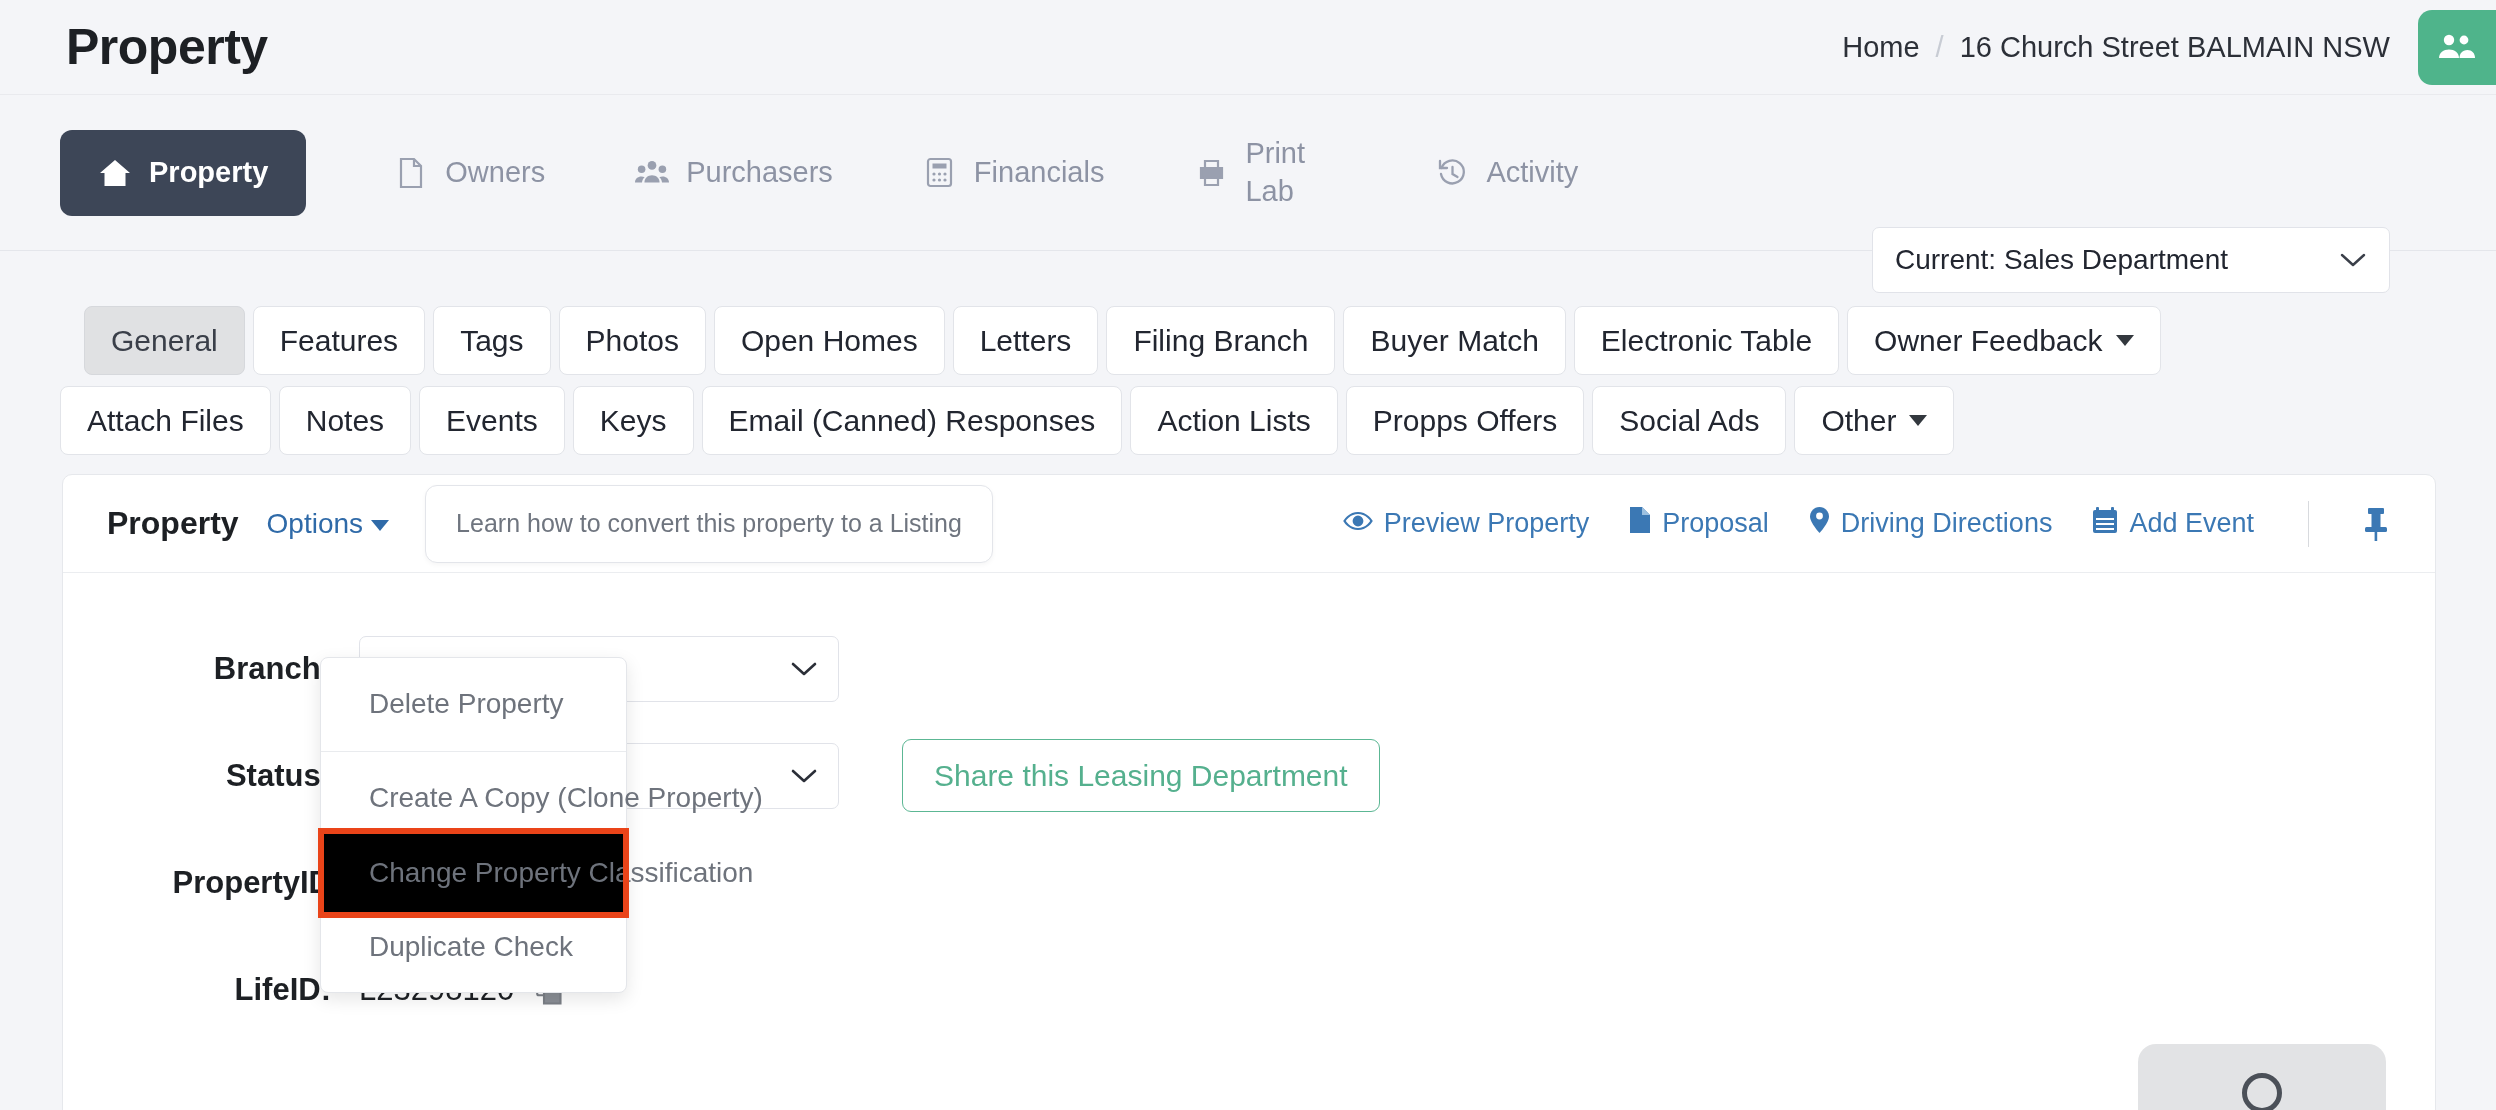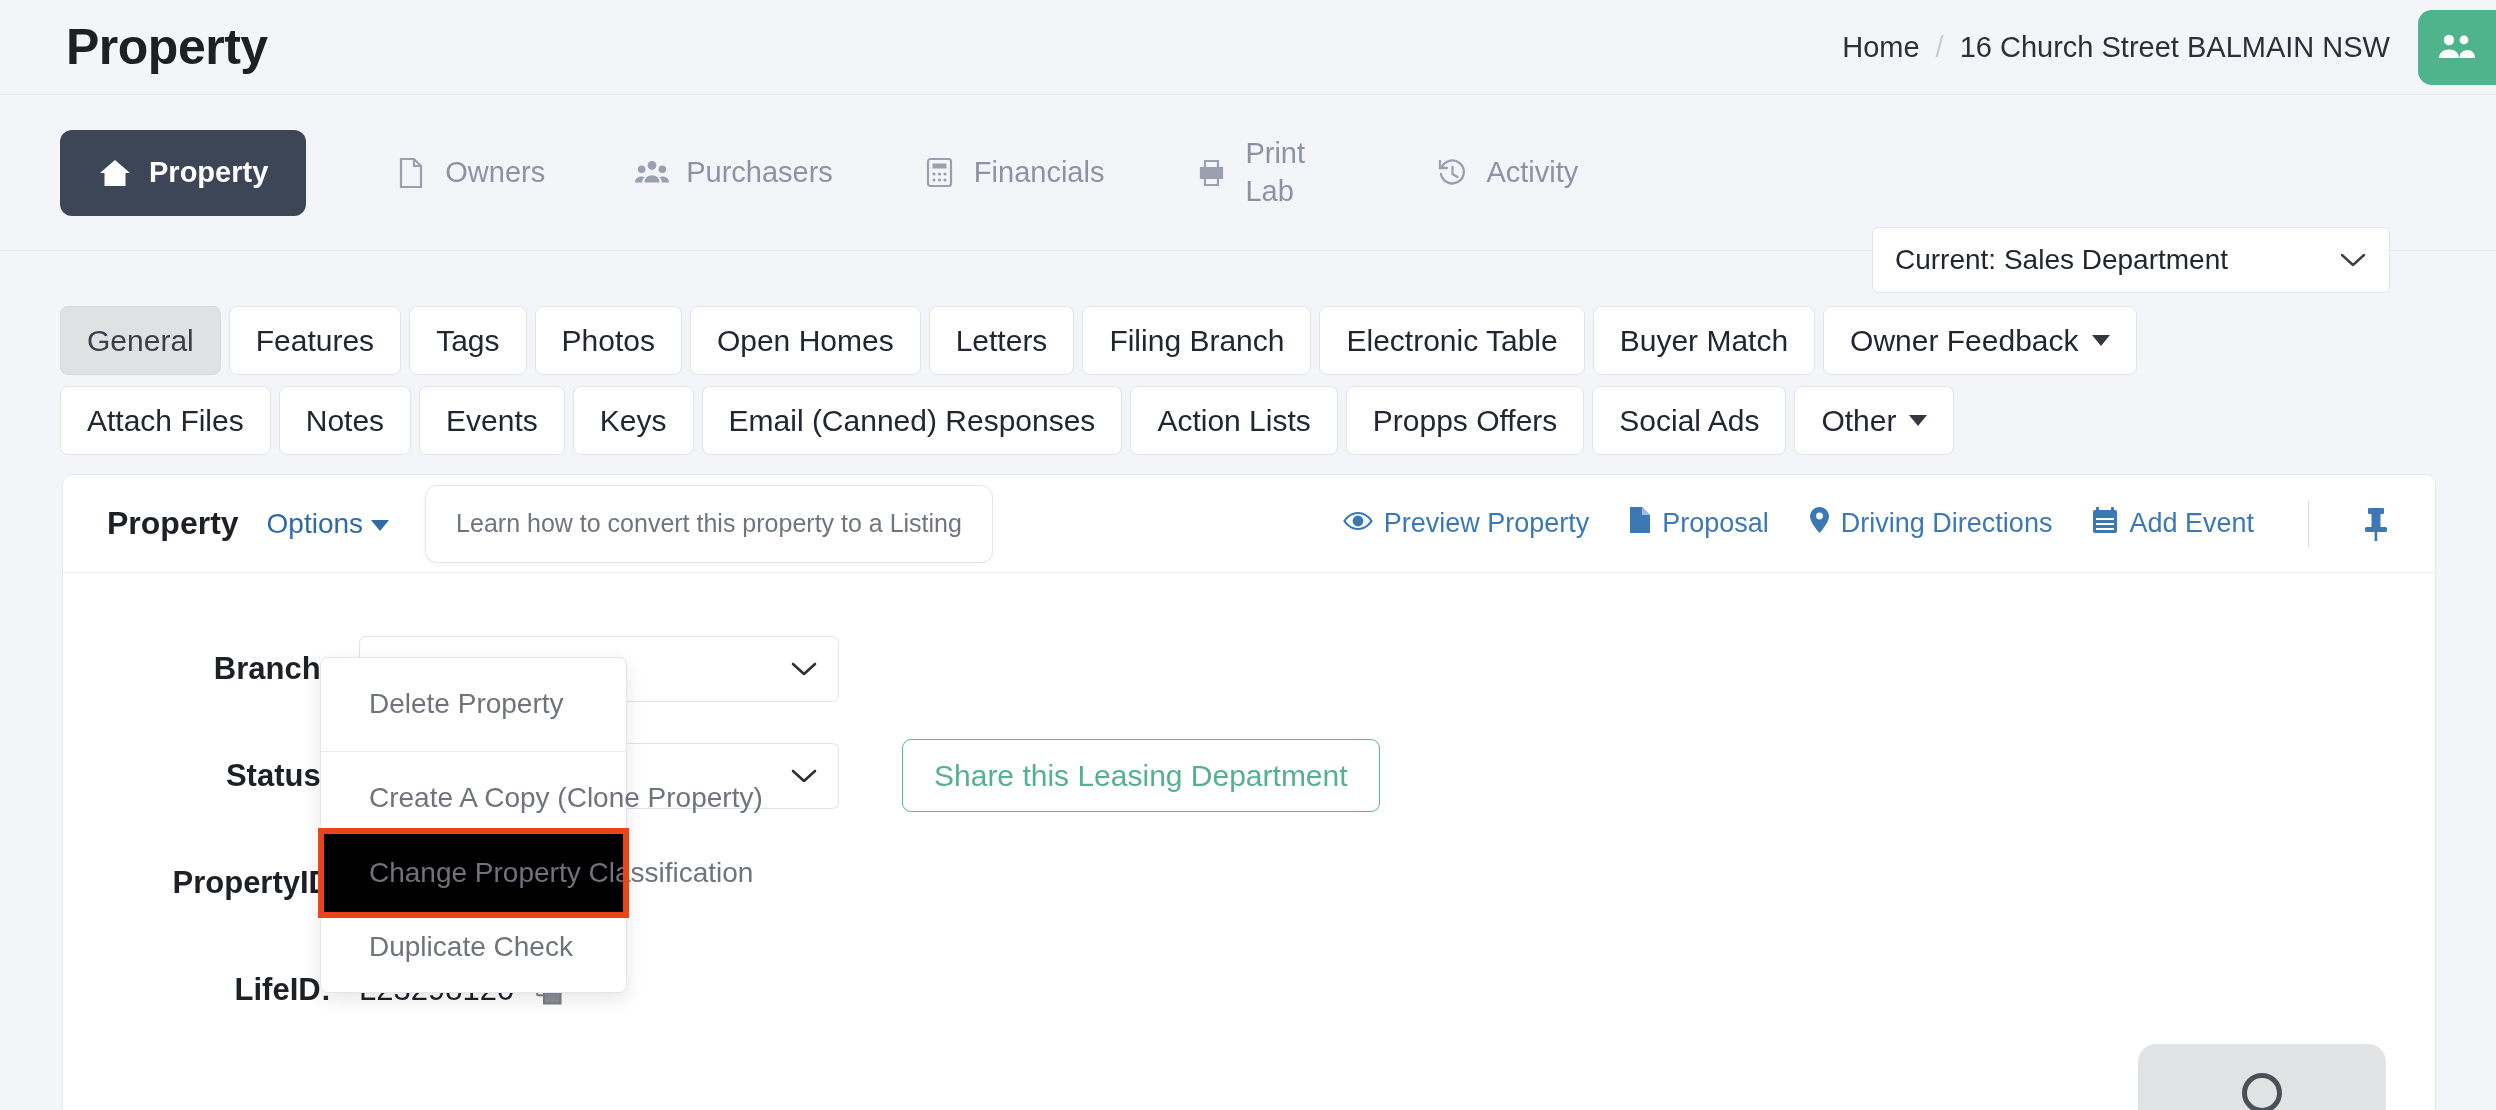--- a/index.html
+++ b/index.html
@@ -131,20 +131,21 @@
     height: 69px;
     display: inline-flex;
     align-items: center;
     white-space: nowrap;
     margin: 0 8px 8px 0;
   }
   .subtab.active {
     background: #e0e1e3;
     border-color: #d6d8dc;
     color: #3a3f49;
+    margin-left: 24px;
   }
   .subtab .caret {
     margin-left: 13px;
     display: inline-block;
     width: 0; height: 0;
     border-left: 9px solid transparent;
     border-right: 9px solid transparent;
     border-top: 11px solid #33383e;
   }
 
@@ -455,24 +456,24 @@
       <div class="subtab">
         <span>Open Homes</span>
       </div>
       <div class="subtab">
         <span>Letters</span>
       </div>
       <div class="subtab">
         <span>Filing Branch</span>
       </div>
       <div class="subtab">
+        <span>Buyer Match</span>
+      </div>
+      <div class="subtab">
         <span>Electronic Table</span>
-      </div>
-      <div class="subtab">
-        <span>Buyer Match</span>
       </div>
       <div class="subtab">
         <span>Owner Feedback</span>
         <span class="caret"></span>
       </div>
     </div>
   <div id="subtab-row2" style="display:flex;flex-wrap:nowrap;width:100%;margin-top:3px;">
       <div class="subtab">
         <span>Attach Files</span>
       </div>

